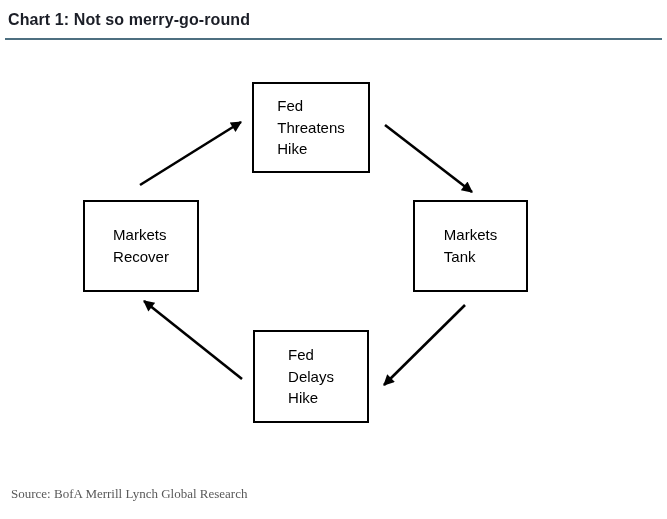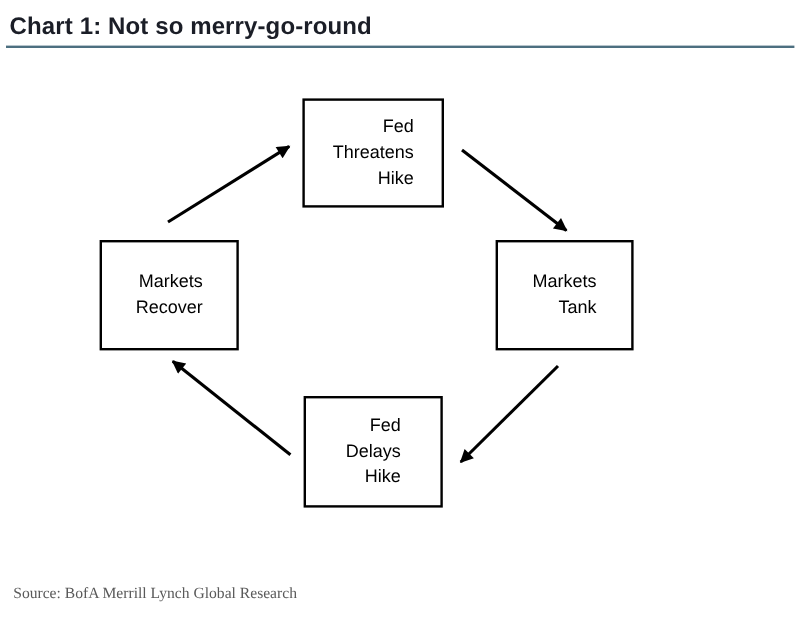--- a/index.html
+++ b/index.html
@@ -9,41 +9,41 @@
     width: 667px;
     height: 519px;
     background: #ffffff;
     font-family: "Liberation Sans", sans-serif;
     overflow: hidden;
   }
   .chart-title {
     position: absolute;
     left: 8px;
     top: 11px;
-    font-size: 20px;
+    font-size: 16px;
     font-weight: bold;
     color: #1b1e27;
     letter-spacing: 0.1px;
   }
   .title-rule {
     position: absolute;
     left: 5px;
     right: 5px;
     top: 38px;
     height: 2px;
     background: #4d6f80;
   }
   .node-box {
     position: absolute;
     border: 2px solid #000000;
     background: #ffffff;
     display: flex;
     align-items: center;
     justify-content: center;
-    text-align: right;
+    text-align: left;
     font-size: 15px;
     line-height: 1.45;
     color: #000000;
     white-space: pre-line;
   }
   #node-top    { left: 252px; top: 82px;  width: 118px; height: 91px; }
   #node-right  { left: 413px; top: 200px; width: 115px; height: 92px; }
   #node-bottom { left: 253px; top: 330px; width: 116px; height: 93px; }
   #node-left   { left: 83px;  top: 200px; width: 116px; height: 92px; }
   .arrow-layer {

